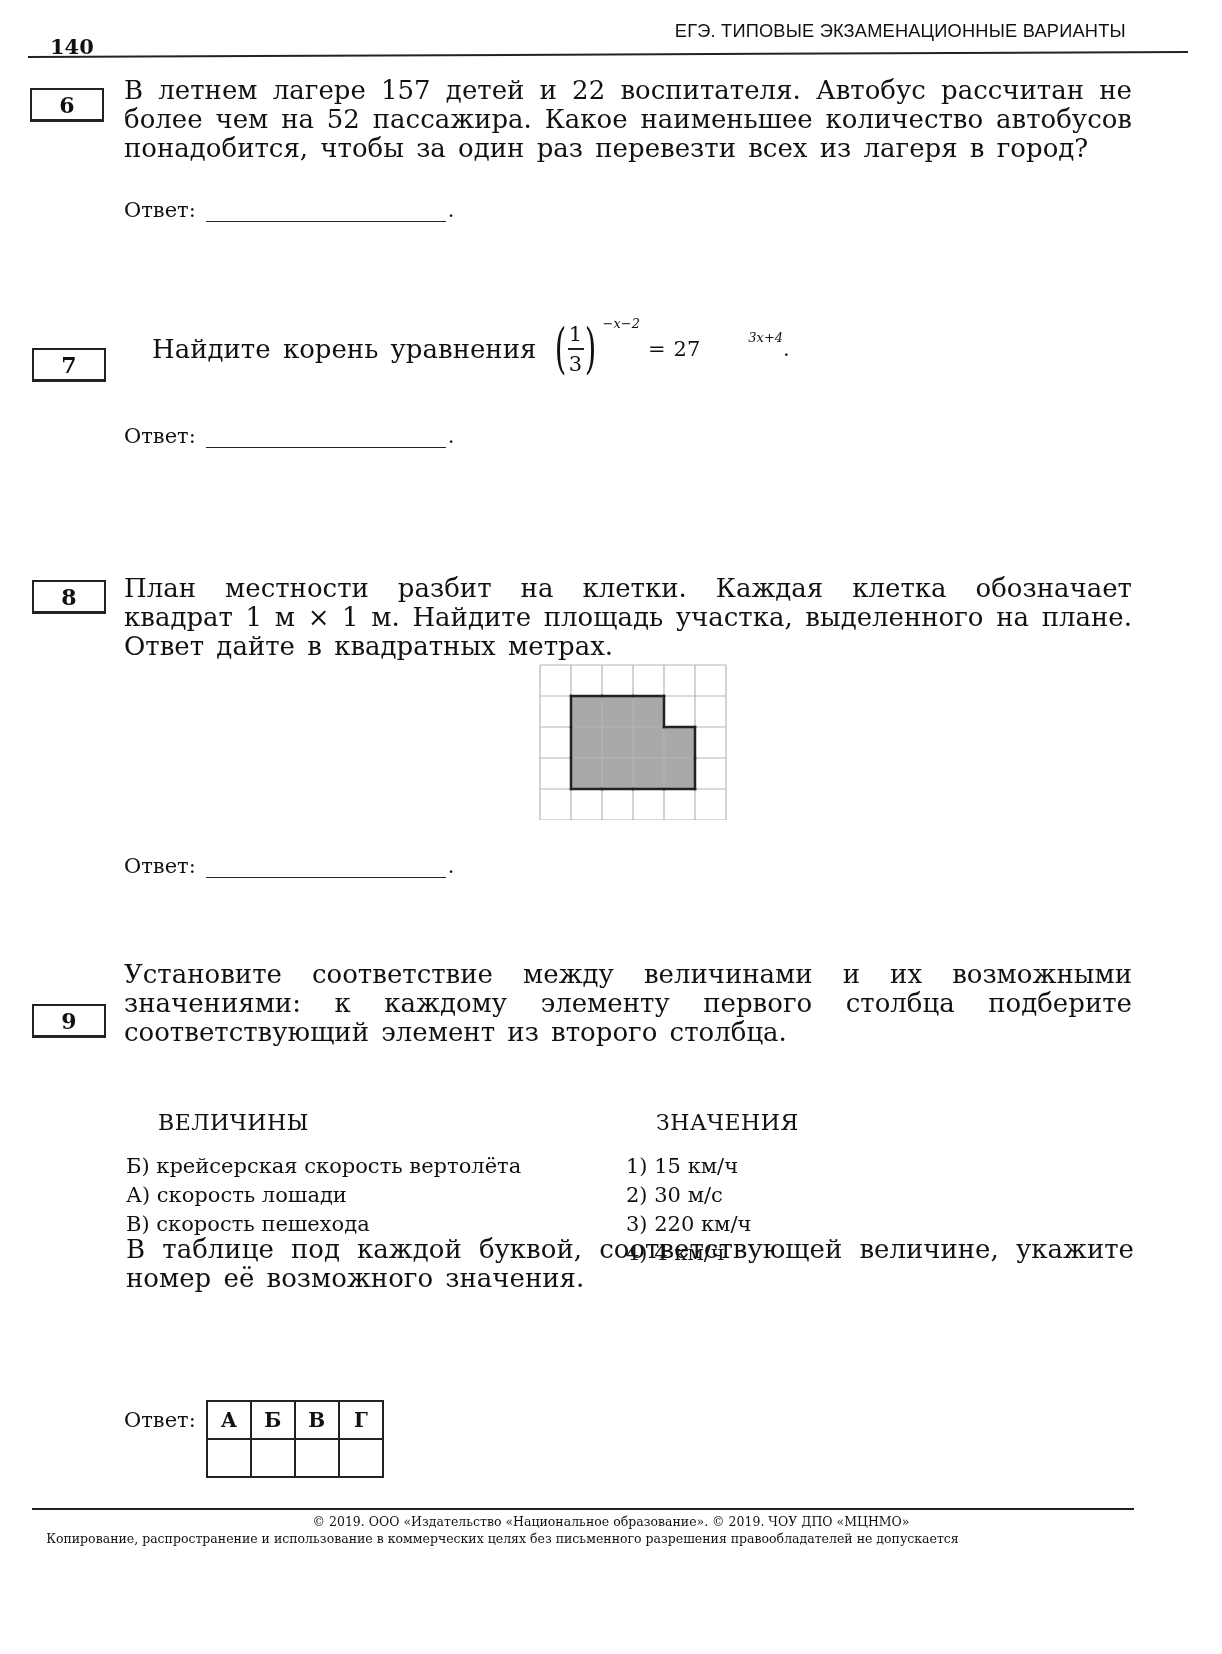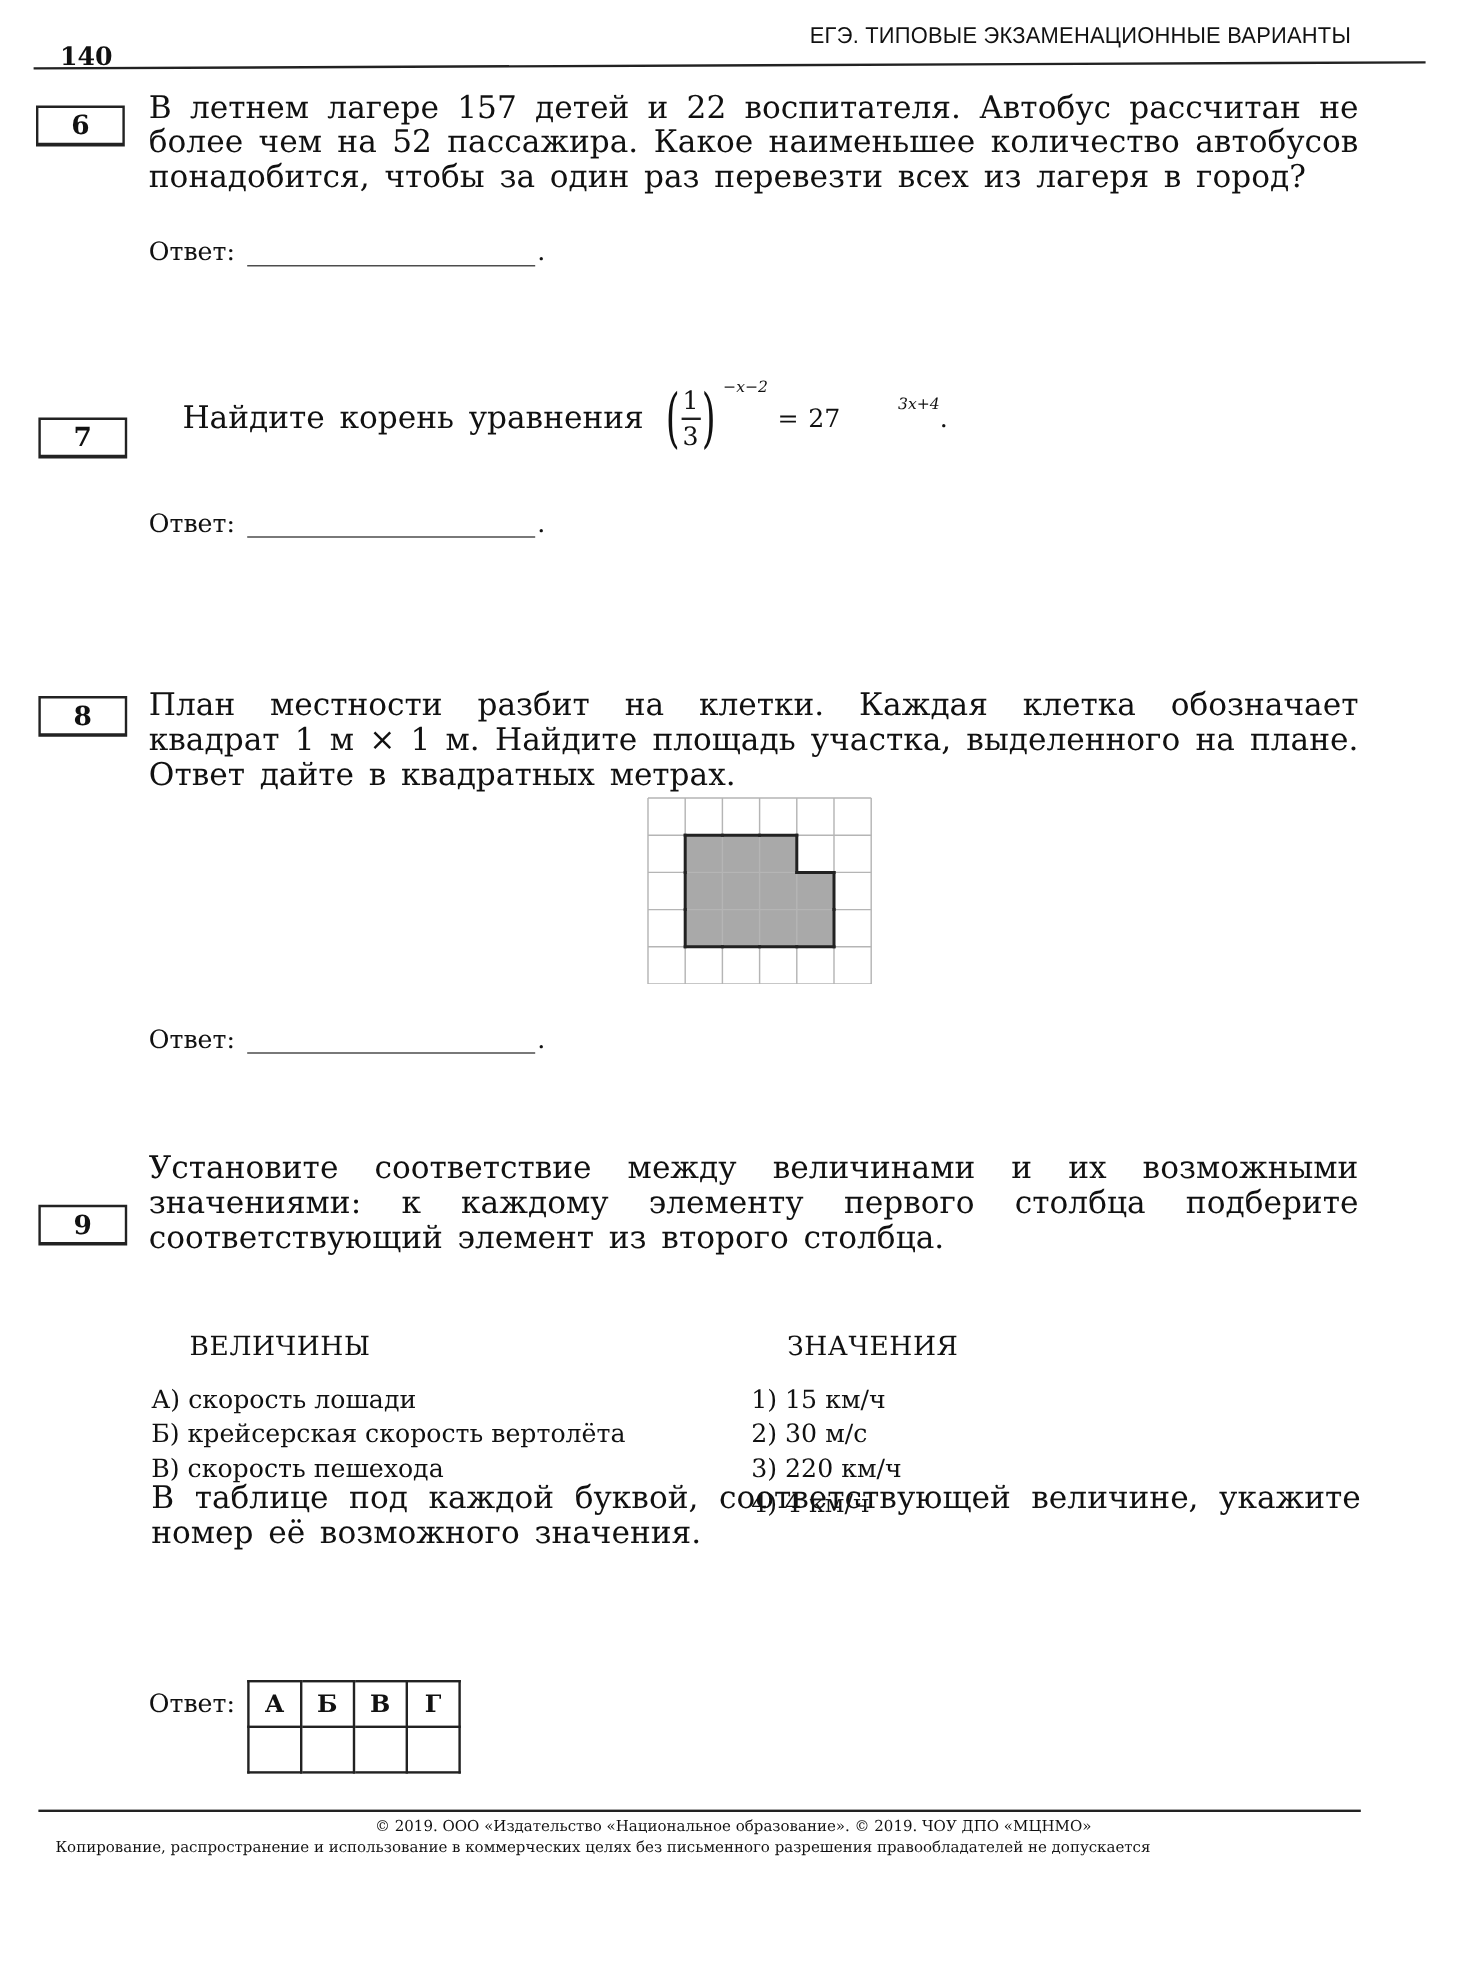--- a/index.html
+++ b/index.html
@@ -146,22 +146,22 @@
 
 <div class="abs task-box" style="left:32px; top:1004px;">
   <span>9</span>
 </div>
 <div class="abs task-text" style="left:124px; top:960px; width:1008px;">Установите соответствие между величинами и их возможными значениями: к каждому элементу первого столбца подберите соответствующий элемент из второго столбца.</div>
 
 <div class="abs col-head" style="left:158px; top:1110px;">ВЕЛИЧИНЫ</div>
 <div class="abs col-head" style="left:656px; top:1110px;">ЗНАЧЕНИЯ</div>
 
 <div class="abs" style="left:126px; top:1152px;">
+  <div class="match-item">Б) крейсерская скорость вертолёта</div>
   <div class="match-item">А) скорость лошади</div>
-  <div class="match-item">Б) крейсерская скорость вертолёта</div>
   <div class="match-item">В) скорость пешехода</div>
 </div>
 <div class="abs" style="left:626px; top:1152px;">
   <div class="match-item">1) 15 км/ч</div>
   <div class="match-item">2) 30 м/с</div>
   <div class="match-item">3) 220 км/ч</div>
   <div class="match-item">4) 4 км/ч</div>
 </div>
 
 <div class="abs task-text" style="left:126px; top:1235px; width:1008px;">В таблице под каждой буквой, соответствующей величине, укажите номер её возможного значения.</div>

